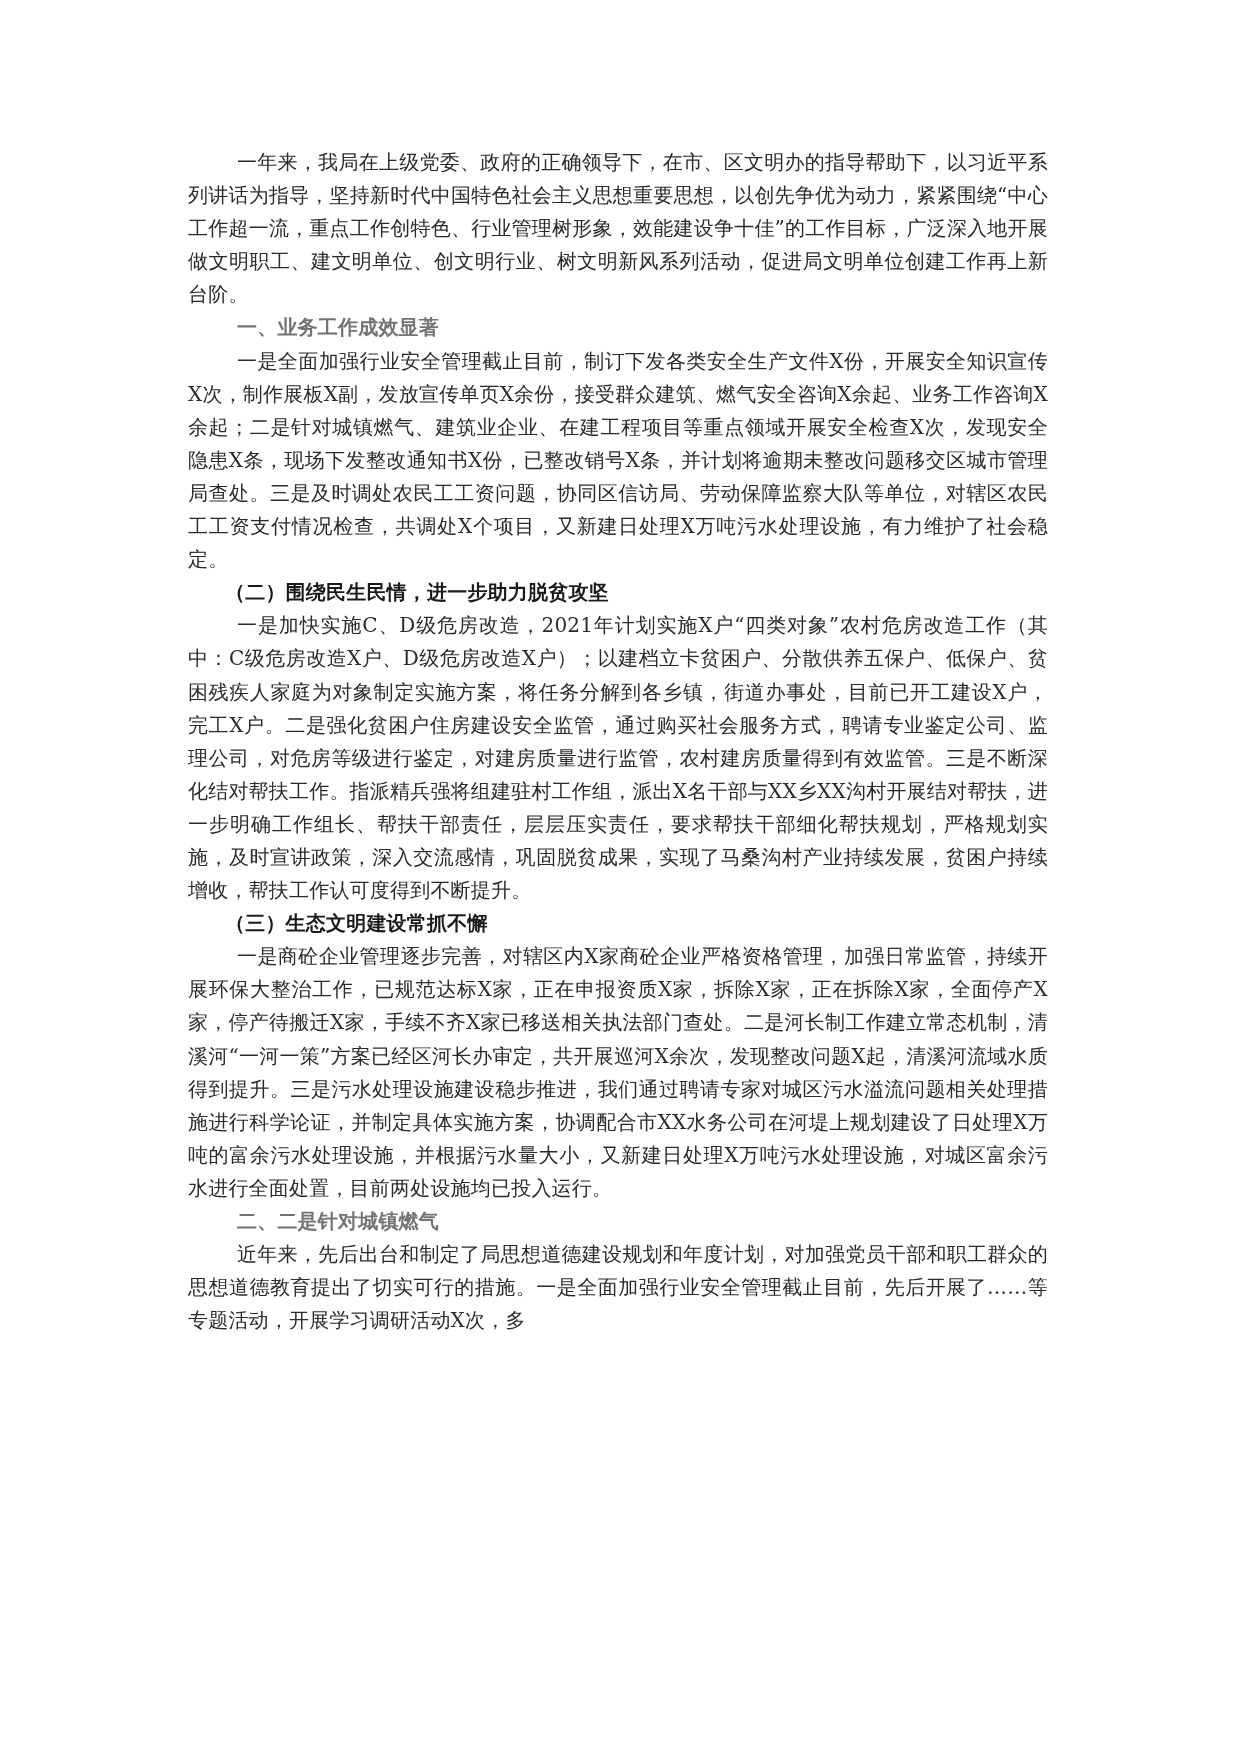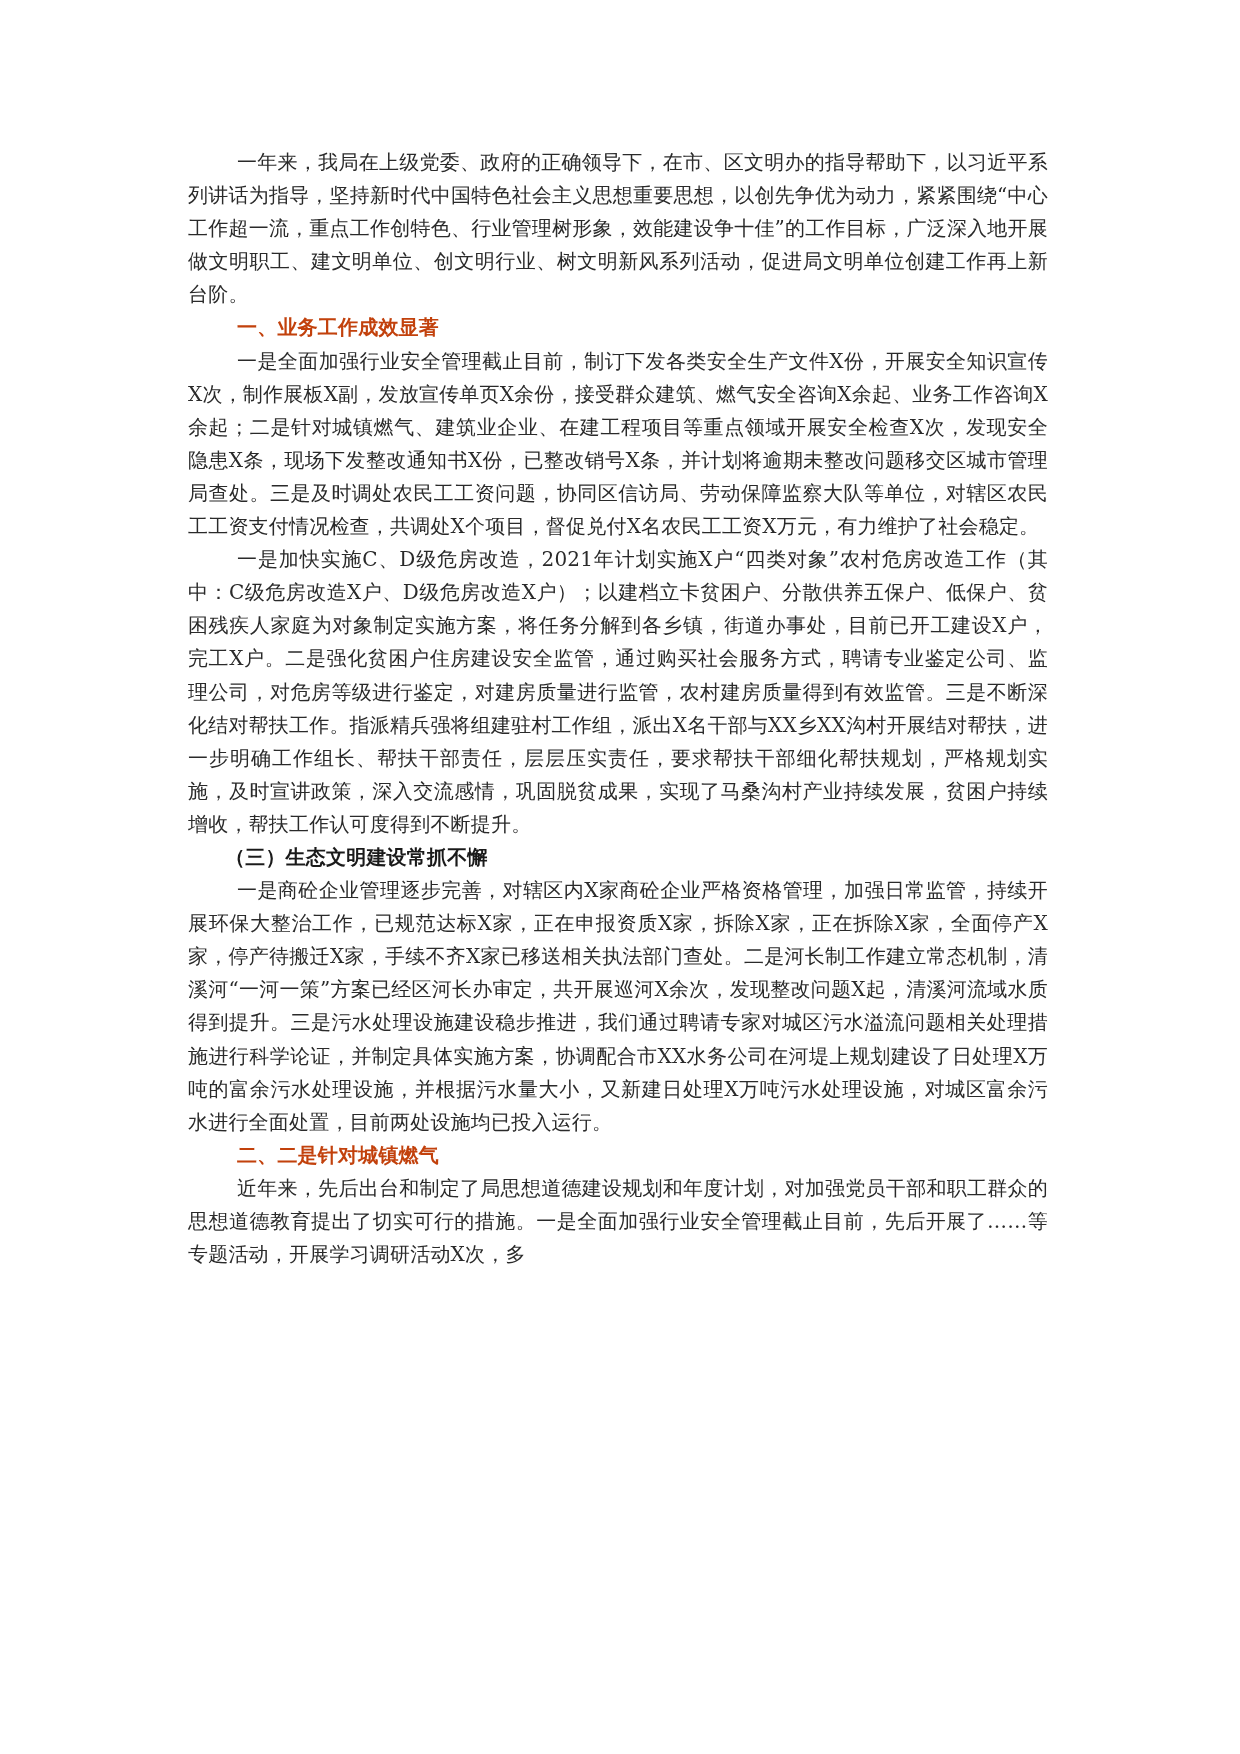--- a/index.html
+++ b/index.html
@@ -4,28 +4,29 @@
 <style>
   html, body { margin:0; padding:0; background:#ffffff; }
   body { width:1240px; height:1754px; position:relative; overflow:hidden; }
   .page {
     position:absolute; left:188px; top:146px; width:860px;
     font-family: "DejaVu Serif", "Liberation Serif", serif;
     font-size:20px; line-height:33.1px; color:#2a2a2a;
     text-align:justify; letter-spacing:0.2px;
   }
   .para { margin:0; text-indent:49px; }
-  .h1 { margin:0; text-indent:49px; font-family:"DejaVu Sans", "Liberation Sans", sans-serif; font-weight:bold; color:#c2410c; }
+  .h1 { margin:0; text-indent:49px; font-family:"DejaVu Sans", "Liberation Sans", sans-serif; font-weight:bold; color:#737373; }
   .h2 { margin:0; text-indent:37px; font-family:"DejaVu Sans", "Liberation Sans", sans-serif; font-weight:bold; color:#1a1a1a; }
 </style>
 </head>
 <body>
 
 <div class="page">
   <p class="para">一年来，我局在上级党委、政府的正确领导下，在市、区文明办的指导帮助下，以习近平系列讲话为指导，坚持新时代中国特色社会主义思想重要思想，以创先争优为动力，紧紧围绕“中心工作超一流，重点工作创特色、行业管理树形象，效能建设争十佳”的工作目标，广泛深入地开展做文明职工、建文明单位、创文明行业、树文明新风系列活动，促进局文明单位创建工作再上新台阶。</p>
   <p class="h1">一、业务工作成效显著</p>
-  <p class="para">一是全面加强行业安全管理截止目前，制订下发各类安全生产文件X份，开展安全知识宣传X次，制作展板X副，发放宣传单页X余份，接受群众建筑、燃气安全咨询X余起、业务工作咨询X余起；二是针对城镇燃气、建筑业企业、在建工程项目等重点领域开展安全检查X次，发现安全隐患X条，现场下发整改通知书X份，已整改销号X条，并计划将逾期未整改问题移交区城市管理局查处。三是及时调处农民工工资问题，协同区信访局、劳动保障监察大队等单位，对辖区农民工工资支付情况检查，共调处X个项目，督促兑付X名农民工工资X万元，有力维护了社会稳定。</p>
+  <p class="para">一是全面加强行业安全管理截止目前，制订下发各类安全生产文件X份，开展安全知识宣传X次，制作展板X副，发放宣传单页X余份，接受群众建筑、燃气安全咨询X余起、业务工作咨询X余起；二是针对城镇燃气、建筑业企业、在建工程项目等重点领域开展安全检查X次，发现安全隐患X条，现场下发整改通知书X份，已整改销号X条，并计划将逾期未整改问题移交区城市管理局查处。三是及时调处农民工工资问题，协同区信访局、劳动保障监察大队等单位，对辖区农民工工资支付情况检查，共调处X个项目，又新建日处理X万吨污水处理设施，有力维护了社会稳定。</p>
+  <p class="h2">（二）围绕民生民情，进一步助力脱贫攻坚</p>
   <p class="para">一是加快实施C、D级危房改造，2021年计划实施X户“四类对象”农村危房改造工作（其中：C级危房改造X户、D级危房改造X户）；以建档立卡贫困户、分散供养五保户、低保户、贫困残疾人家庭为对象制定实施方案，将任务分解到各乡镇，街道办事处，目前已开工建设X户，完工X户。二是强化贫困户住房建设安全监管，通过购买社会服务方式，聘请专业鉴定公司、监理公司，对危房等级进行鉴定，对建房质量进行监管，农村建房质量得到有效监管。三是不断深化结对帮扶工作。指派精兵强将组建驻村工作组，派出X名干部与XX乡XX沟村开展结对帮扶，进一步明确工作组长、帮扶干部责任，层层压实责任，要求帮扶干部细化帮扶规划，严格规划实施，及时宣讲政策，深入交流感情，巩固脱贫成果，实现了马桑沟村产业持续发展，贫困户持续增收，帮扶工作认可度得到不断提升。</p>
   <p class="h2">（三）生态文明建设常抓不懈</p>
   <p class="para">一是商砼企业管理逐步完善，对辖区内X家商砼企业严格资格管理，加强日常监管，持续开展环保大整治工作，已规范达标X家，正在申报资质X家，拆除X家，正在拆除X家，全面停产X家，停产待搬迁X家，手续不齐X家已移送相关执法部门查处。二是河长制工作建立常态机制，清溪河“一河一策”方案已经区河长办审定，共开展巡河X余次，发现整改问题X起，清溪河流域水质得到提升。三是污水处理设施建设稳步推进，我们通过聘请专家对城区污水溢流问题相关处理措施进行科学论证，并制定具体实施方案，协调配合市XX水务公司在河堤上规划建设了日处理X万吨的富余污水处理设施，并根据污水量大小，又新建日处理X万吨污水处理设施，对城区富余污水进行全面处置，目前两处设施均已投入运行。</p>
   <p class="h1">二、二是针对城镇燃气</p>
   <p class="para">近年来，先后出台和制定了局思想道德建设规划和年度计划，对加强党员干部和职工群众的思想道德教育提出了切实可行的措施。一是全面加强行业安全管理截止目前，先后开展了……等专题活动，开展学习调研活动X次，多</p>
 </div>
 
 </body></html>

